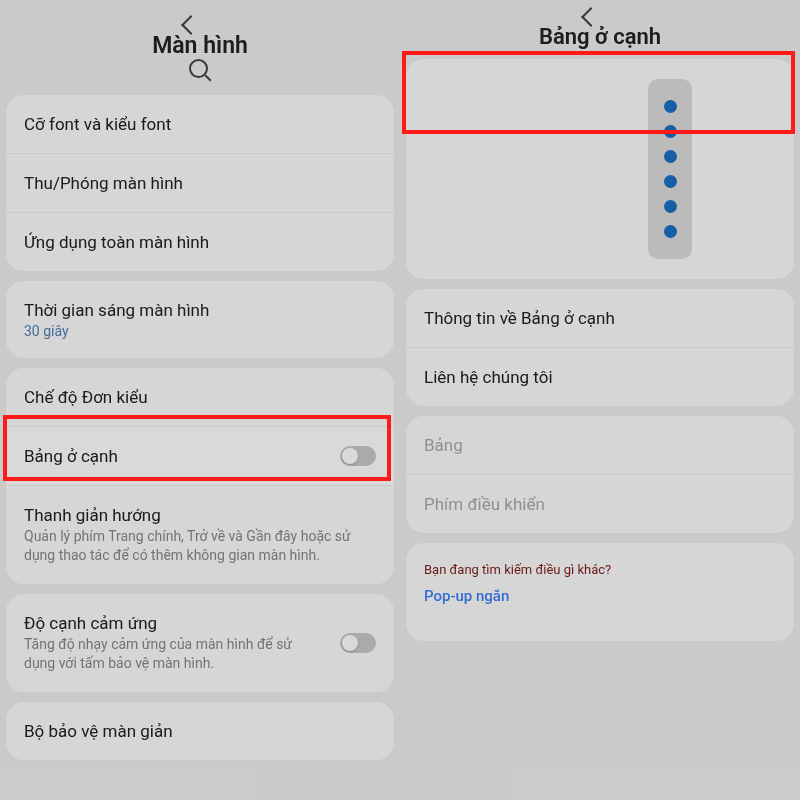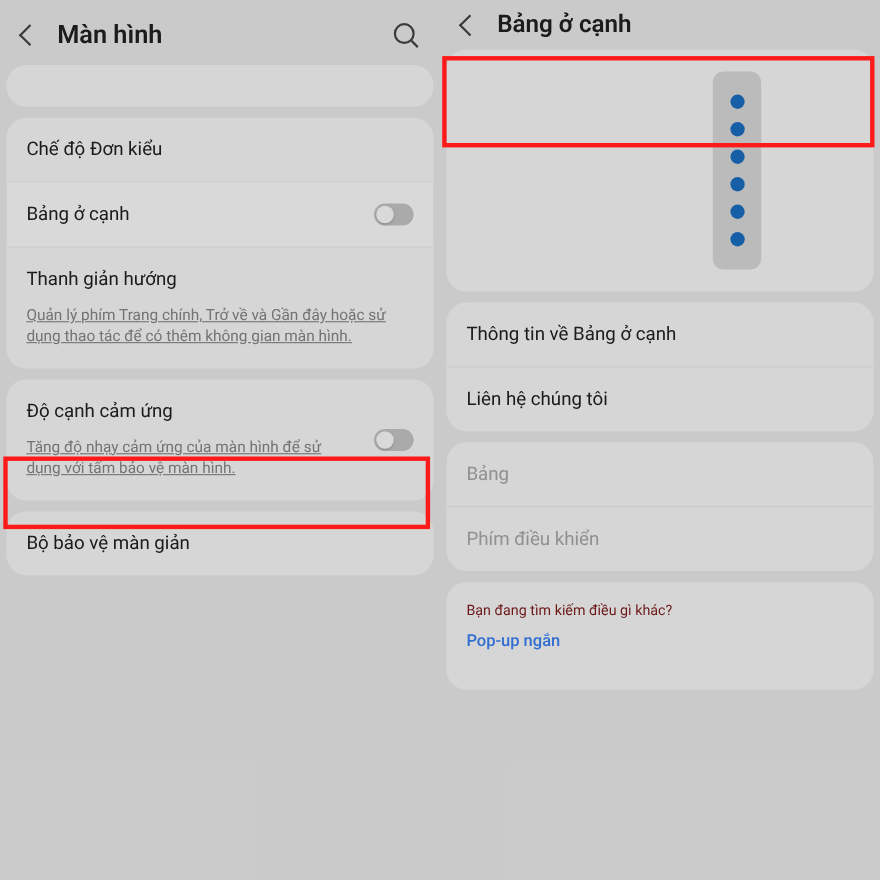--- a/index.html
+++ b/index.html
@@ -29,20 +29,21 @@
     inset: 0;
     background: rgba(0,0,0,0.15);
     pointer-events: none;
     z-index: 5;
   }
   .header {
     display: flex;
     align-items: center;
     padding: 18px 20px 14px 20px;
     background: transparent;
+    flex-direction: column;
   }
   .header-right {
     padding: 10px 20px 10px 20px;
   }
   .back-chevron {
     width: 14px; height: 14px;
     border-left: 2px solid #444;
     border-bottom: 2px solid #444;
     transform: rotate(45deg);
     margin-right: 18px;
@@ -93,23 +94,22 @@
     position: relative;
   }
   .item:last-child { border-bottom: none; }
   .item-title {
     font-size: 17px;
     color: #222;
   }
   .item-sub {
     font-size: 14px;
     color: #888;
-    margin-top: 14px;
+    margin-top: 2px;
     line-height: 1.35;
-    text-decoration: underline;
   }
   .item-sub-blue {
     font-size: 14px;
     color: #4a7fb0;
     margin-top: 3px;
   }
   .toggle {
     position: absolute;
     right: 18px;
     top: 50%;
@@ -210,23 +210,36 @@
 
 <div class="pane">
   <div class="pane-inner">
     <div class="header">
       <div class="back-chevron"></div>
       <div class="header-title">Màn hình</div>
       <div class="search-icon"></div>
     </div>
 
     <div class="list">
-
-      <div class="group">
-        <div class="item">
+      <div class="group">
+        <div class="item">
+          <div class="item-title">Cỡ font và kiểu font</div>
+        </div>
+        <div class="item">
+          <div class="item-title">Thu/Phóng màn hình</div>
+        </div>
+        <div class="item">
+          <div class="item-title">Ứng dụng toàn màn hình</div>
+        </div>
+      </div>
+
+      <div class="group">
+        <div class="item">
+          <div class="item-title">Thời gian sáng màn hình</div>
+          <div class="item-sub-blue">30 giây</div>
         </div>
       </div>
 
       <div class="group">
         <div class="item">
           <div class="item-title">Chế độ Đơn kiểu</div>
         </div>
         <div class="item" style="background:#fff;">
           <div class="item-title">Bảng ở cạnh</div>
           <div class="toggle"></div>

